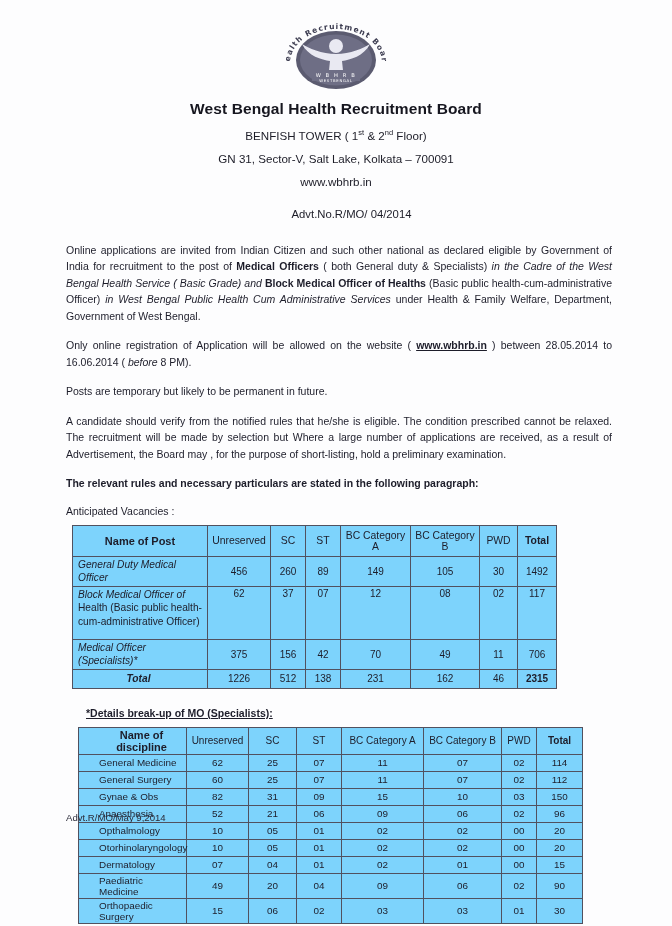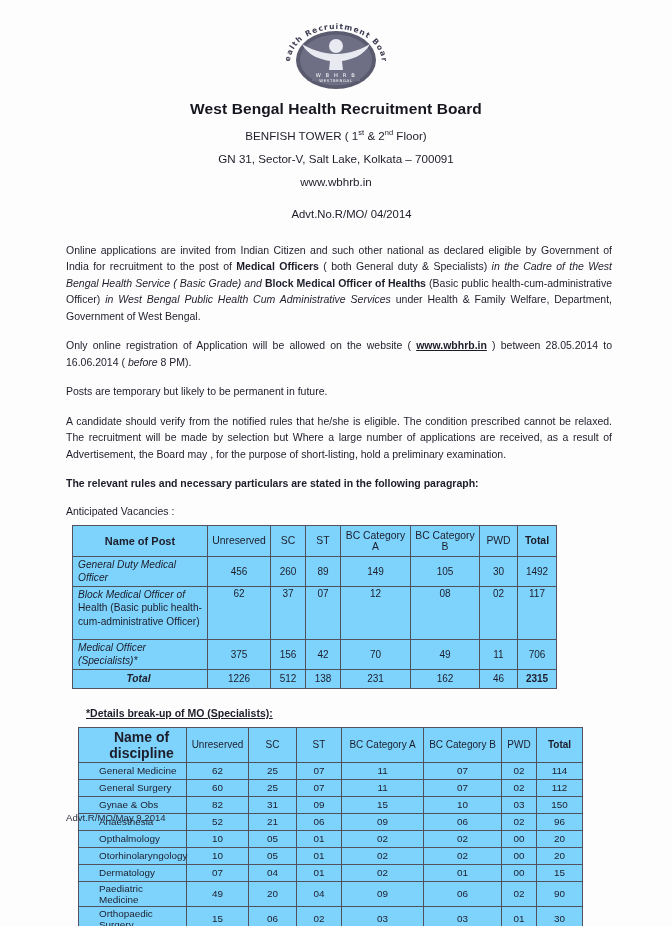--- a/index.html
+++ b/index.html
@@ -142,21 +142,21 @@
   
   #tbl-specialists {
     width: 484px;
     margin: 0 0 0 12px;
   }
   #tbl-specialists th {
     text-align: center;
     height: 17px;
     font-size: 10px;
   }
-  #tbl-specialists th.disc-h { font-weight: bold; font-size: 14px; padding-left: 21px; }
+  #tbl-specialists th.disc-h { font-weight: bold; font-size: 11px; padding-left: 21px; }
   #tbl-specialists th.tot-h  { font-weight: bold; }
   #tbl-specialists td {
     height: 14px;
     font-size: 9.9px;
   }
   #tbl-specialists td.name {
     text-align: left;
     padding-left: 20px;
   }
   #tbl-specialists td.num { text-align: center; }

